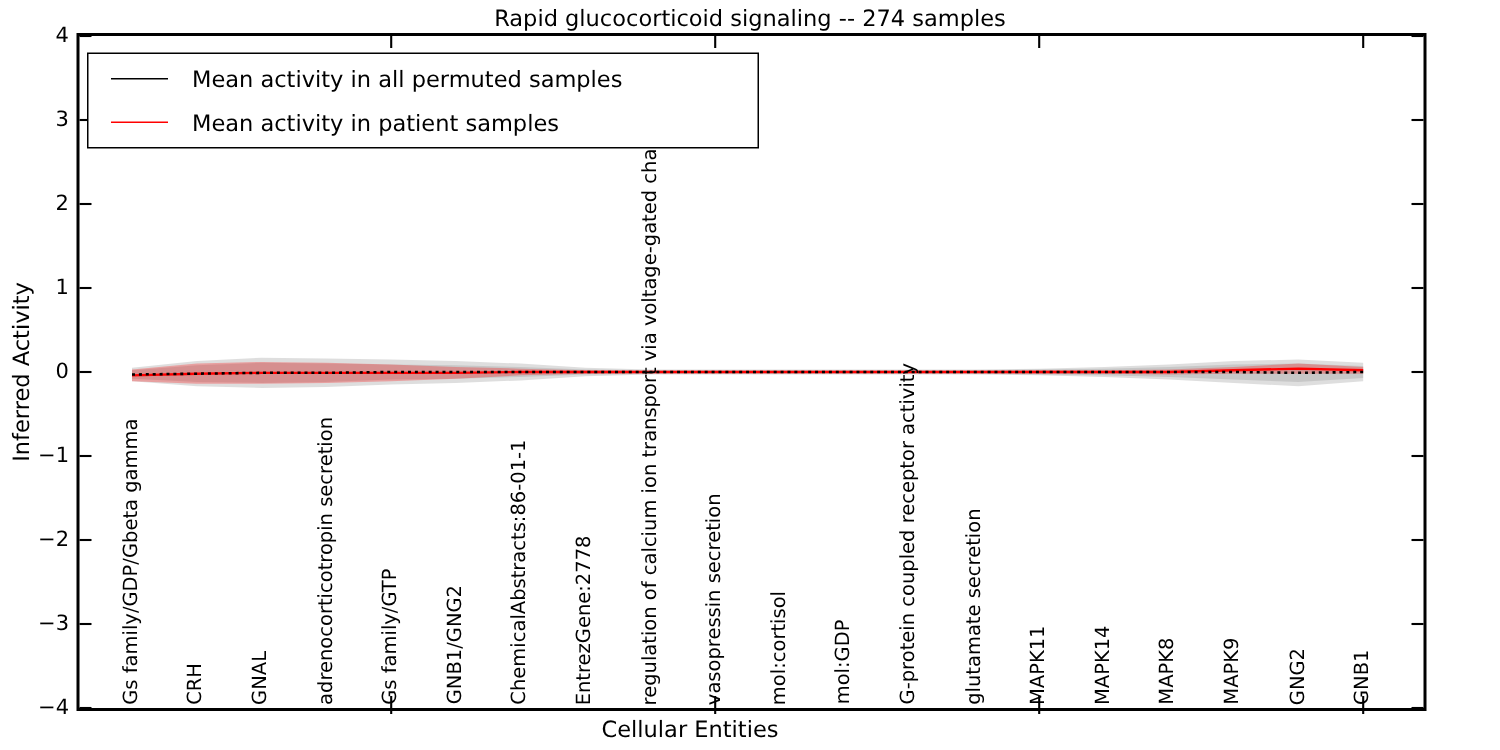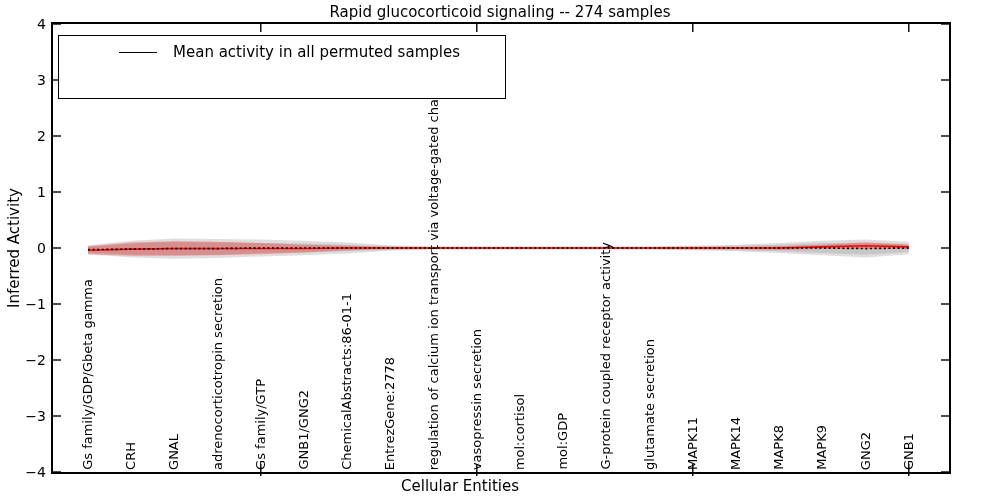--- a/index.html
+++ b/index.html
@@ -34,21 +34,21 @@
     transform:translate(-50%,-50%) rotate(-90deg);
     white-space:nowrap;font-size:15px;z-index:2;
   }
   #xlabel{
     position:absolute;left:0;top:477px;width:920px;text-align:center;
     font-size:15px;z-index:2;
   }
   #legend{
     position:absolute;left:58px;top:35px;width:448px;height:64px;
     background:#ffffff;border:1.5px solid #000;box-sizing:border-box;
-    z-index:10;display:flex;flex-direction:row;justify-content:space-around;
+    z-index:10;display:flex;flex-direction:column;justify-content:space-around;
     padding:2px 0;
   }
   .legend-entry{display:flex;align-items:center;height:28px;}
   .legend-line{
     display:inline-block;width:38px;height:0;border-top:1.6px solid #000;
     margin-left:15px;margin-right:16px;flex:0 0 auto;
   }
   .legend-label{font-size:15px;white-space:nowrap;}
 </style>
 </head>
@@ -130,15 +130,19 @@
       <div class="ytick-label" style="top: 463px;">−4</div>
     </div>
 
   <div id="xlabel">Cellular Entities</div>
 
   <div id="legend">
     <div class="legend-entry">
       <span class="legend-line" style="border-top-color: rgb(0, 0, 0);"></span>
       <span class="legend-label">Mean activity in all permuted samples</span>
     </div>
+    <div class="legend-entry">
+      <span class="legend-line" style="border-top-color: rgb(255, 0, 0);"></span>
+      <span class="legend-label">Mean activity in patient samples</span>
+    </div>
   </div>
 
 </div>
 
 </body></html>

